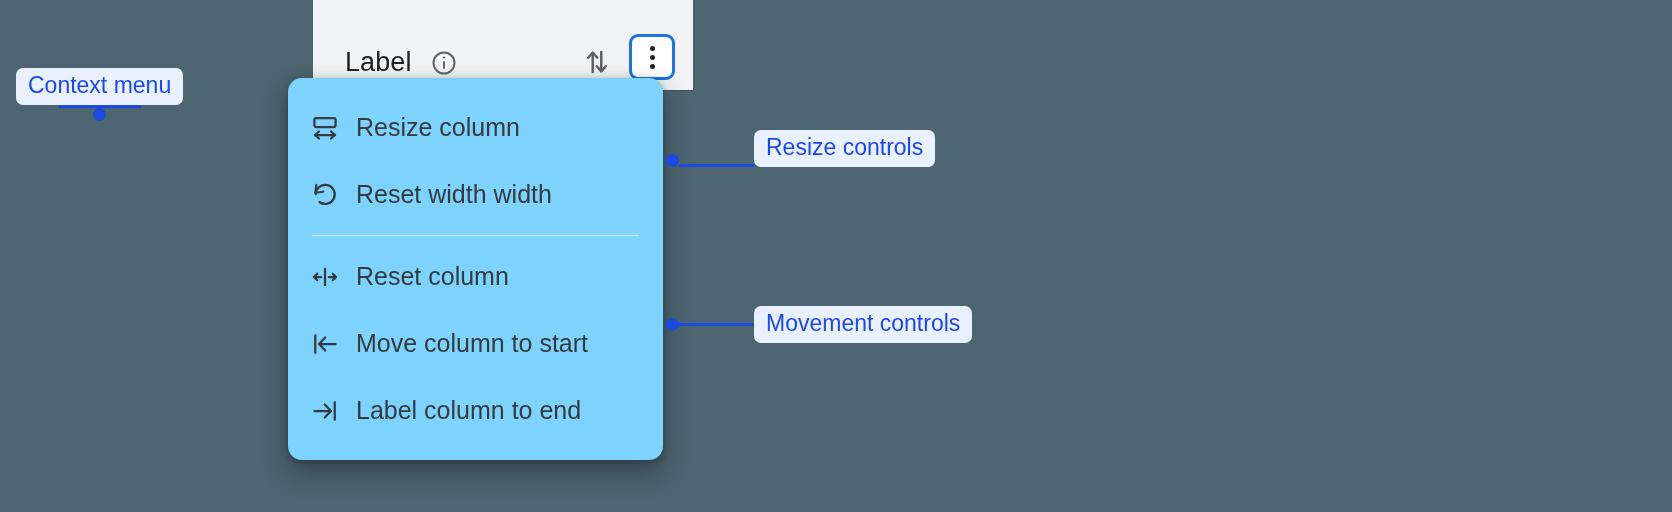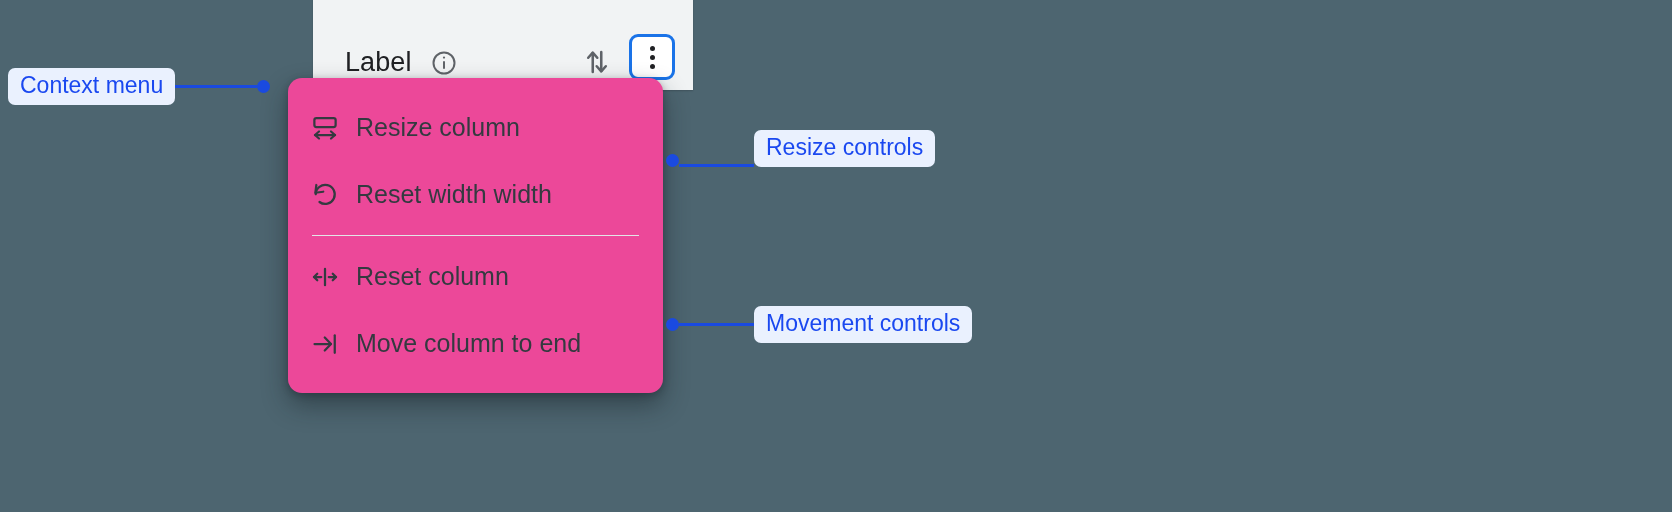--- a/index.html
+++ b/index.html
@@ -80,21 +80,21 @@
     border-radius: 50%;
     background: #202124;
   }
 
   
   .context-menu {
     position: absolute;
     left: 288px;
     top: 78px;
     width: 375px;
-    background: #ec4899;
+    background: #7dd3fc;
     border-radius: 14px;
     padding: 16px 0 16px 0;
     box-sizing: border-box;
     box-shadow: 0 12px 26px rgba(20,28,34,0.45), 0 2px 7px rgba(20,28,34,0.30);
   }
   .menu-item {
     display: flex;
     align-items: center;
     height: 67px;
     padding: 0 22px 0 20px;
@@ -143,22 +143,23 @@
   .ann-dot {
     width: 13px;
     height: 13px;
     border-radius: 50%;
     background: #1a4ae0;
     flex: 0 0 13px;
   }
 
   
   #ann-context {
-    left: 8px;
+    left: 16px;
     top: 68px;
+    flex-direction: column;
   }
   #ann-context .ann-line { width: 82px; }
 
   
   #ann-resize {
     left: 666px;
     top: 130px;
     align-items: flex-end;
   }
   #ann-resize .ann-line { width: 75px; }
@@ -235,30 +236,40 @@
           <line x1="12" y1="5.5" x2="12" y2="18.5"></line>
           <line x1="3.2" y1="12" x2="9" y2="12"></line>
           <polyline points="5.8,9.4 3.2,12 5.8,14.6"></polyline>
           <line x1="15" y1="12" x2="20.8" y2="12"></line>
           <polyline points="18.2,9.4 20.8,12 18.2,14.6"></polyline>
         </svg>
       </span>
       <span class="menu-label">Reset column</span>
     </div>
 
+    <div class="menu-item">
+      <span class="menu-icon">
+        <svg width="30" height="30" viewBox="0 0 24 24" fill="none" stroke="#343a40" stroke-width="1.8" stroke-linecap="round" stroke-linejoin="round">
+          <line x1="4.2" y1="5" x2="4.2" y2="19"></line>
+          <line x1="7.4" y1="12" x2="20.4" y2="12"></line>
+          <polyline points="12.2,6.8 7.2,12 12.2,17.2"></polyline>
+        </svg>
+      </span>
+      <span class="menu-label">Move column to start</span>
+    </div>
 
     <div class="menu-item">
       <span class="menu-icon">
         <svg width="30" height="30" viewBox="0 0 24 24" fill="none" stroke="#343a40" stroke-width="1.8" stroke-linecap="round" stroke-linejoin="round">
           <line x1="3.6" y1="12" x2="16.6" y2="12"></line>
           <polyline points="11.8,6.8 16.8,12 11.8,17.2"></polyline>
           <line x1="19.8" y1="5" x2="19.8" y2="19"></line>
         </svg>
       </span>
-      <span class="menu-label">Move column to end</span>
+      <span class="menu-label">Label column to end</span>
     </div>
 
   </div>
 
   <div class="annotation" id="ann-context">
     <span class="ann-pill">Context menu</span>
     <span class="ann-line"></span>
     <span class="ann-dot"></span>
   </div>
 

